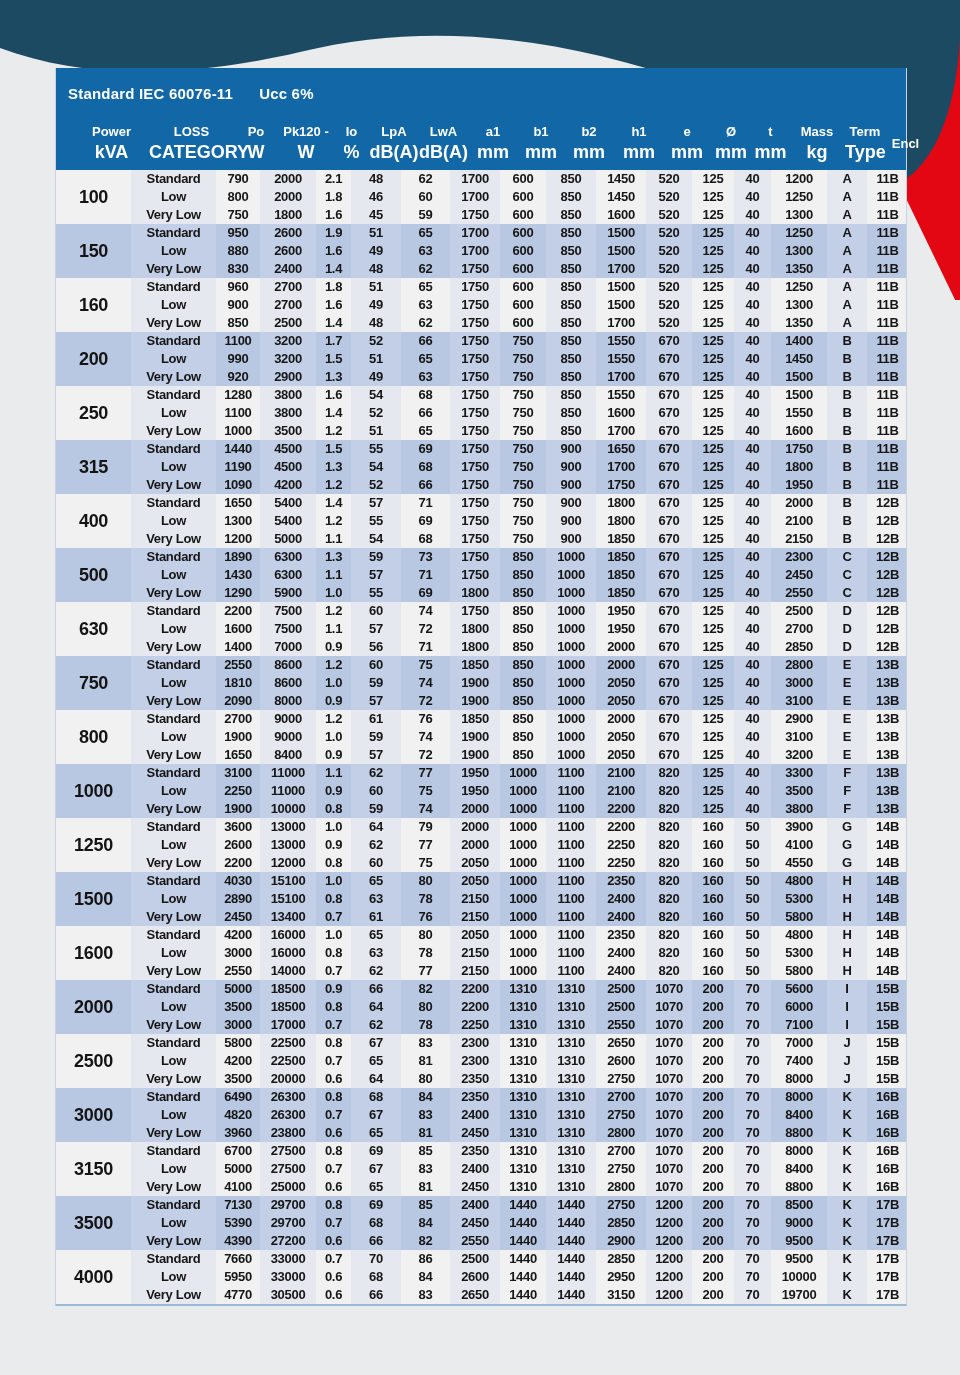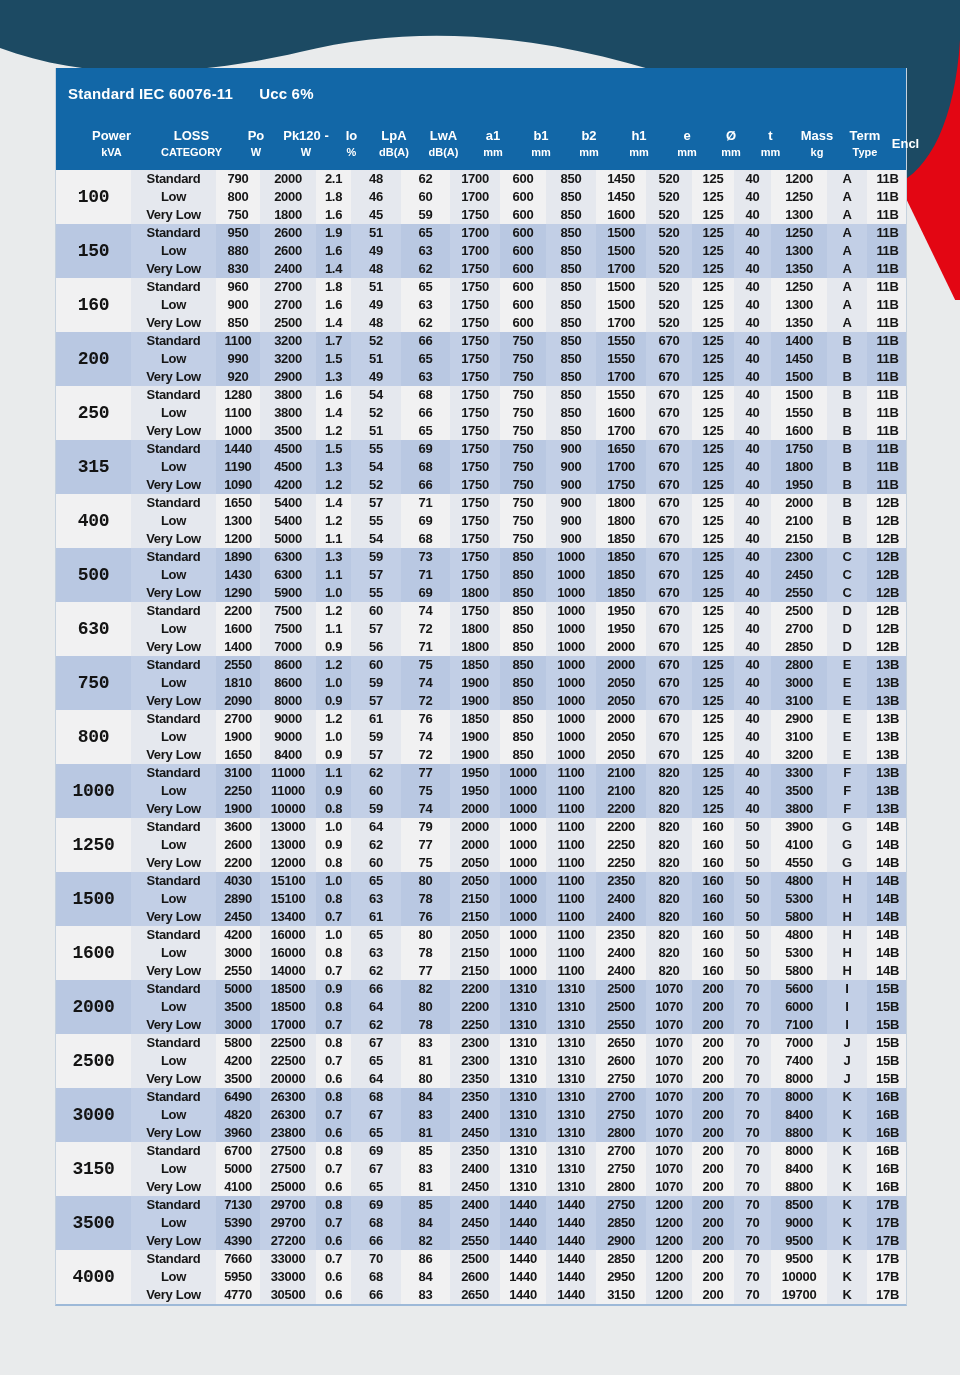--- a/index.html
+++ b/index.html
@@ -26,29 +26,29 @@
   .title-left { display:flex; gap:26px; align-items:baseline; font-weight:bold; font-size:15px; letter-spacing:.2px; }
   .title-right { display:flex; align-items:center; gap:8px; }
   .ins-label { font-weight:bold; font-size:15px; }
   .ins-value { font-weight:bold; font-size:42px; line-height:1; letter-spacing:-1px; }
 
   .cols-header {
     display:grid; grid-template-columns:75px var(--cols16);
     height:52px; align-items:center;margin-left:18px;
   }
   .col-h { text-align:center; font-weight:bold; font-size:13px; line-height:1.3; }
-  .col-h .l2 { font-size:11px; }
+  .col-h .l2 { font-size:18px; }
 
   .tbody { width:100%; }
   .group { display:grid; grid-template-columns:75px 1fr; }
   .group.white { background:#f1f1f2; }
   .group.blue  { background:#b9c8e2; }
   .power-cell {
     grid-row:1 / 2; display:flex; align-items:center; justify-content:center;
-    font-weight:bold; font-size:18px; color:#141414; letter-spacing:-0.3px;font-family:Liberation Mono, monospace;
+    font-weight:bold; font-size:18px; color:#141414; letter-spacing:-0.3px;
   }
   .rows3 { display:block; }
   .row {
     display:grid; grid-template-columns:var(--cols16);
     height:18px; align-items:center;
   }
   .cell {
     text-align:center; font-weight:bold; font-size:13px; color:#161616;
     letter-spacing:-0.3px; white-space:nowrap; line-height:18px;
   }

